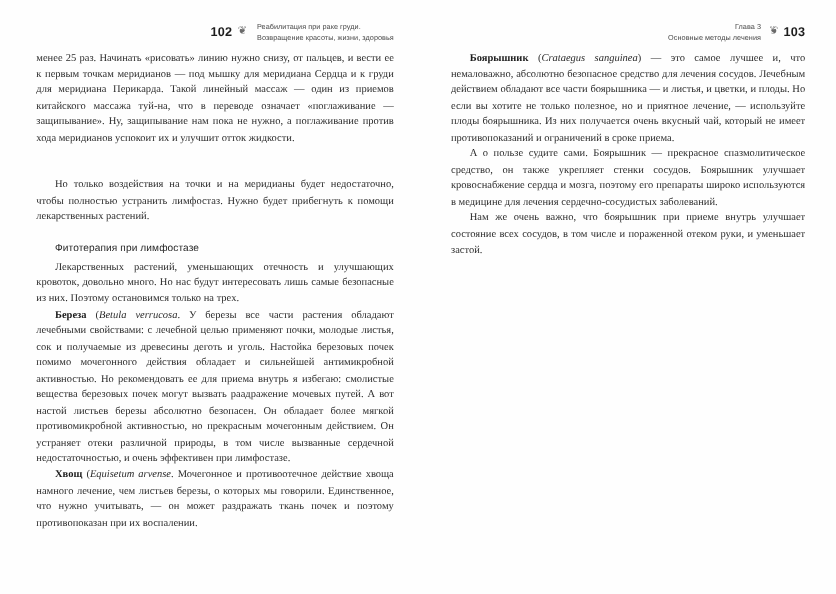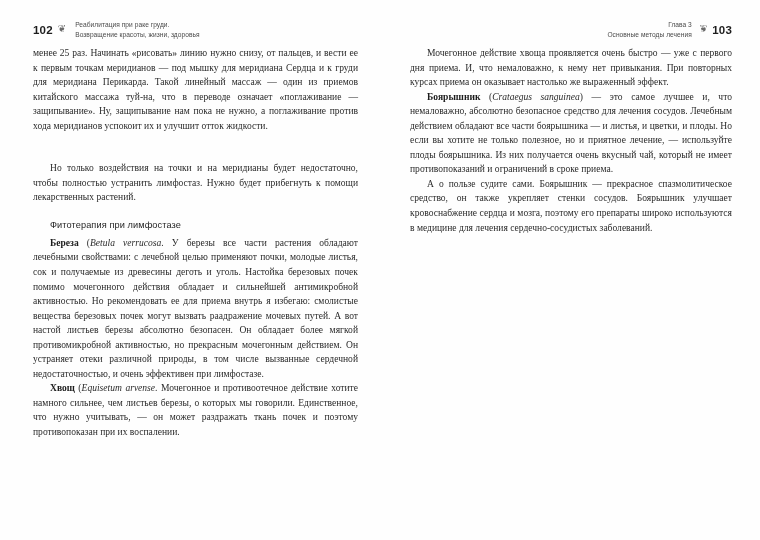--- a/index.html
+++ b/index.html
@@ -34,21 +34,21 @@
 
   
   .runhead {
     display: flex;
     align-items: center;
     height: 46px;
     padding-top: 14px;
     box-sizing: border-box;
     color: #555;
   }
-  .runhead-left  { justify-content: flex-start; }
+  .runhead-left  { justify-content: flex-end; }
   .runhead-right { justify-content: flex-end; }
 
   .folio {
     font-family: "Liberation Sans", "DejaVu Sans", sans-serif;
     font-weight: bold;
     font-size: 11.5px;
     color: #1d1d1d;
     letter-spacing: .2px;
   }
   .ornament {
@@ -122,46 +122,47 @@
     </div>
 
     <div class="col">
 
       <p class="noindent">менее 25 раз. Начинать «рисовать» линию нужно снизу, от пальцев, и вести ее к первым точкам меридианов — под мышку для меридиана Сердца и к груди для меридиана Перикарда. Такой линейный массаж — один из приемов китайского массажа туй-на, что в переводе означает «поглаживание — защипывание». Ну, защипывание нам пока не нужно, а поглаживание против хода меридианов успокоит их и улучшит отток жидкости.</p>
 
       <p class="gap">Но только воздействия на точки и на меридианы будет недостаточно, чтобы полностью устранить лимфостаз. Нужно будет прибегнуть к помощи лекарственных растений.</p>
 
       <h3 class="subhead">Фитотерапия при лимфостазе</h3>
 
+      <p>Лекарственных растений, уменьшающих отечность и улучшающих кровоток, довольно много. Но нас будут интересовать лишь самые безопасные из них. Поэтому остановимся только на трех.</p>
 
       <p><b class="herb">Береза</b> (<i class="latin">Betula verrucosa</i><span>. У березы все части растения обладают лечебными свойствами: с лечебной целью применяют почки, молодые листья, сок и получаемые из древесины деготь и уголь. Настойка березовых почек помимо мочегонного действия обладает и сильнейшей антимикробной активностью. Но рекомендовать ее для приема внутрь я избегаю: смолистые вещества березовых почек могут вызвать раадражение мочевых путей. А вот настой листьев березы абсолютно безопасен. Он обладает более мягкой противомикробной активностью, но прекрасным мочегонным действием. Он устраняет отеки различной природы, в том числе вызванные сердечной недостаточностью, и очень эффективен при лимфостазе.</span></p>
 
-      <p><b class="herb">Хвощ</b> (<i class="latin">Equisetum arvense</i><span>. Мочегонное и противоотечное действие хотите намного сильнее, чем листьев березы, о которых мы говорили. Единственное, что нужно учитывать, — он может раздражать ткань почек и поэтому противопоказан при их воспалении.</span></p>
+      <p><b class="herb">Хвощ</b> (<i class="latin">Equisetum arvense</i><span>. Мочегонное и противоотечное действие хвоща намного лечение, чем листьев березы, о которых мы говорили. Единственное, что нужно учитывать, — он может раздражать ткань почек и поэтому противопоказан при их воспалении.</span></p>
 
     </div>
   </div>
 
   <div class="page page-right">
 
     <div class="runhead runhead-right">
       <span class="runhead-title">
         <span>Глава 3</span>
         <span>Основные методы лечения</span>
       </span>
       <span class="ornament flip">❦</span>
       <span class="folio">103</span>
     </div>
 
     <div class="col">
 
-      <p>Мочегонное действие хвоща проявляется очень быстро — уже с первого дня приема. И, что немаловажно, к нему нет привыкания. При повторных курсах приема он оказывает настолько же выраженный эффект.</p>
 
       <p><b class="herb">Боярышник</b> (<i class="latin">Crataegus sanguinea</i>)<span> — это самое лучшее и, что немаловажно, абсолютно безопасное средство для лечения сосудов. Лечебным действием обладают все части боярышника — и листья, и цветки, и плоды. Но если вы хотите не только полезное, но и приятное лечение, — используйте плоды боярышника. Из них получается очень вкусный чай, который не имеет противопоказаний и ограничений в сроке приема.</span></p>
 
       <p>А о пользе судите сами. Боярышник — прекрасное спазмолитическое средство, он также укрепляет стенки сосудов. Боярышник улучшает кровоснабжение сердца и мозга, поэтому его препараты широко используются в медицине для лечения сердечно-сосудистых заболеваний.</p>
 
+      <p>Нам же очень важно, что боярышник при приеме внутрь улучшает состояние всех сосудов, в том числе и пораженной отеком руки, и уменьшает застой.</p>
 
 
 
     </div>
   </div>
 
 </div>
 
 </body></html>

